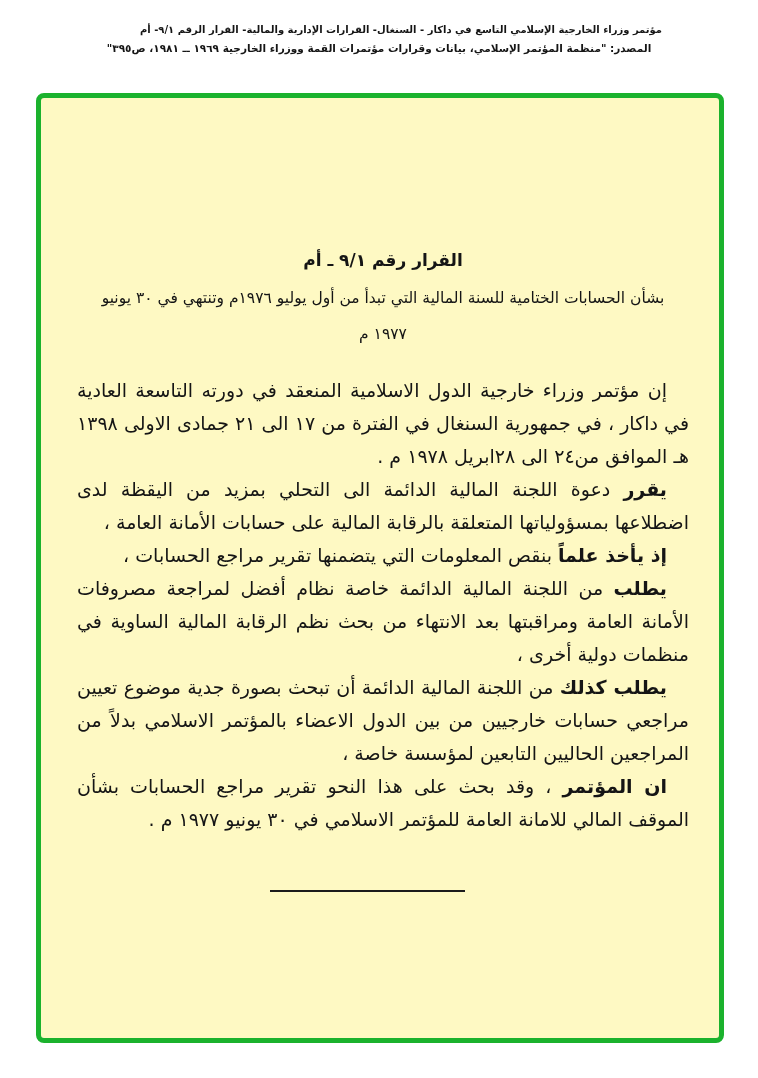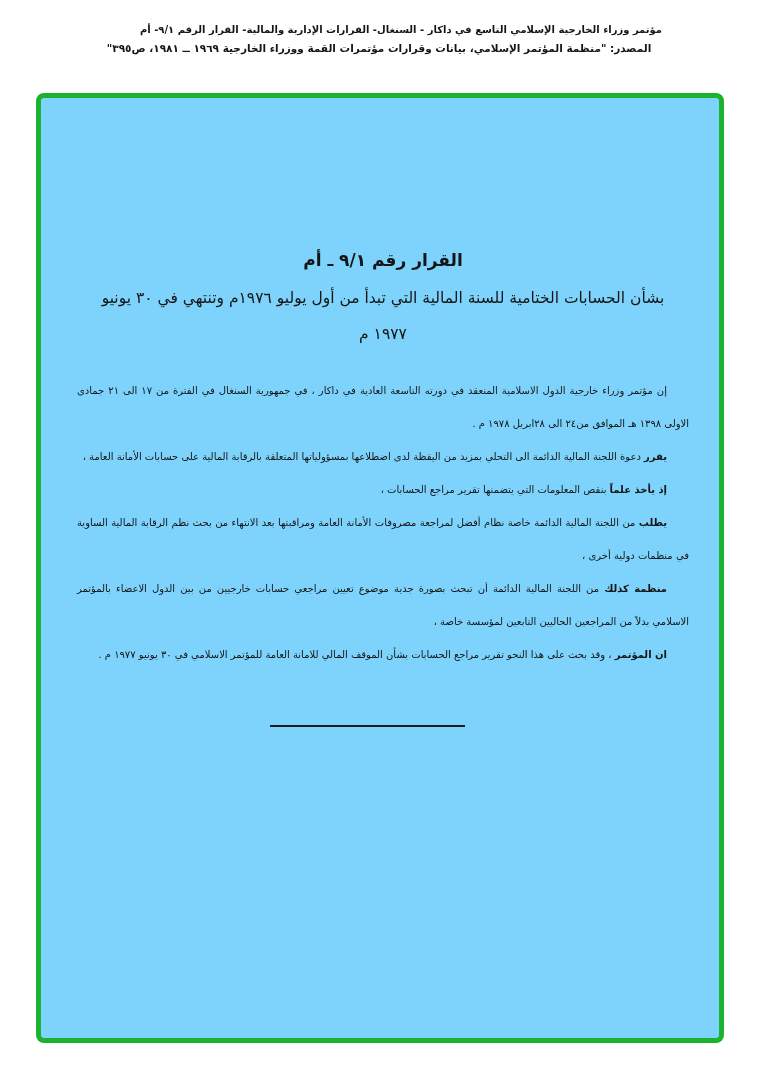--- a/index.html
+++ b/index.html
@@ -19,36 +19,36 @@
   }
   .header-line1 { font-size: 10px; font-weight: bold; letter-spacing: 0; white-space: nowrap; margin-left: 44px; }
   .header-line2 { font-size: 10.5px; font-weight: bold; margin-top: 7px; white-space: nowrap; }
 
   
   .doc-frame {
     position: absolute; left: 36px; top: 93px;
     width: 688px; height: 950px;
     border: 5px solid #1bb22d;
     border-radius: 8px;
-    background: #7dd3fc;
+    background: #fef9c3;
   }
   .doc-content {
     direction: rtl;
     padding: 148px 30px 0 36px;
   }
   .doc-title {
     text-align: center; font-weight: bold; font-size: 17px; line-height: 28px;
   }
   .doc-subtitle {
     text-align: center; font-weight: normal; font-size: 15.5px; line-height: 36px;
     margin-top: 6px;
   }
   .doc-body {
     margin-top: 22px;
-    font-size: 10px; line-height: 33px;
+    font-size: 19px; line-height: 33px;
     text-align: justify;
   }
   .para { text-indent: 22px; }
   .lead { font-weight: bold; }
   .divider {
     width: 195px; height: 2px; background: #1c1c1c;
     margin: 54px auto 0; transform: translateX(-16px);
   }
 </style>
 </head>
@@ -68,21 +68,21 @@
       <div class="doc-subtitle">
         <div>بشأن الحسابات الختامية للسنة المالية التي تبدأ من أول يوليو ١٩٧٦م وتنتهي في ٣٠ يونيو</div>
         <div>١٩٧٧ م</div>
       </div>
 
       <div class="doc-body">
         <div class="para"><span class="lead"></span><span>إن مؤتمر وزراء خارجية الدول الاسلامية المنعقد في دورته التاسعة العادية في داكار ، في جمهورية السنغال في الفترة من ١٧ الى ٢١ جمادى الاولى ١٣٩٨ هـ الموافق من٢٤ الى ٢٨ابريل ١٩٧٨ م .</span></div>
         <div class="para"><span class="lead">يقرر</span><span> دعوة اللجنة المالية الدائمة الى التحلي بمزيد من اليقظة لدى اضطلاعها بمسؤولياتها المتعلقة بالرقابة المالية على حسابات الأمانة العامة ،</span></div>
         <div class="para"><span class="lead">إذ يأخذ علماً</span><span> بنقص المعلومات التي يتضمنها تقرير مراجع الحسابات ،</span></div>
         <div class="para"><span class="lead">يطلب</span><span> من اللجنة المالية الدائمة خاصة نظام أفضل لمراجعة مصروفات الأمانة العامة ومراقبتها بعد الانتهاء من بحث نظم الرقابة المالية الساوية في منظمات دولية أخرى ،</span></div>
-        <div class="para"><span class="lead">منظمة كذلك</span><span> من اللجنة المالية الدائمة أن تبحث بصورة جدية موضوع تعيين مراجعي حسابات خارجيين من بين الدول الاعضاء بالمؤتمر الاسلامي بدلاً من المراجعين الحاليين التابعين لمؤسسة خاصة ،</span></div>
+        <div class="para"><span class="lead">يطلب كذلك</span><span> من اللجنة المالية الدائمة أن تبحث بصورة جدية موضوع تعيين مراجعي حسابات خارجيين من بين الدول الاعضاء بالمؤتمر الاسلامي بدلاً من المراجعين الحاليين التابعين لمؤسسة خاصة ،</span></div>
         <div class="para"><span class="lead">ان المؤتمر</span><span> ، وقد بحث على هذا النحو تقرير مراجع الحسابات بشأن الموقف المالي للامانة العامة للمؤتمر الاسلامي في ٣٠ يونيو ١٩٧٧ م .</span></div>
       </div>
 
       <div class="divider"></div>
 
     </div>
   </div>
 
 </div>
 

